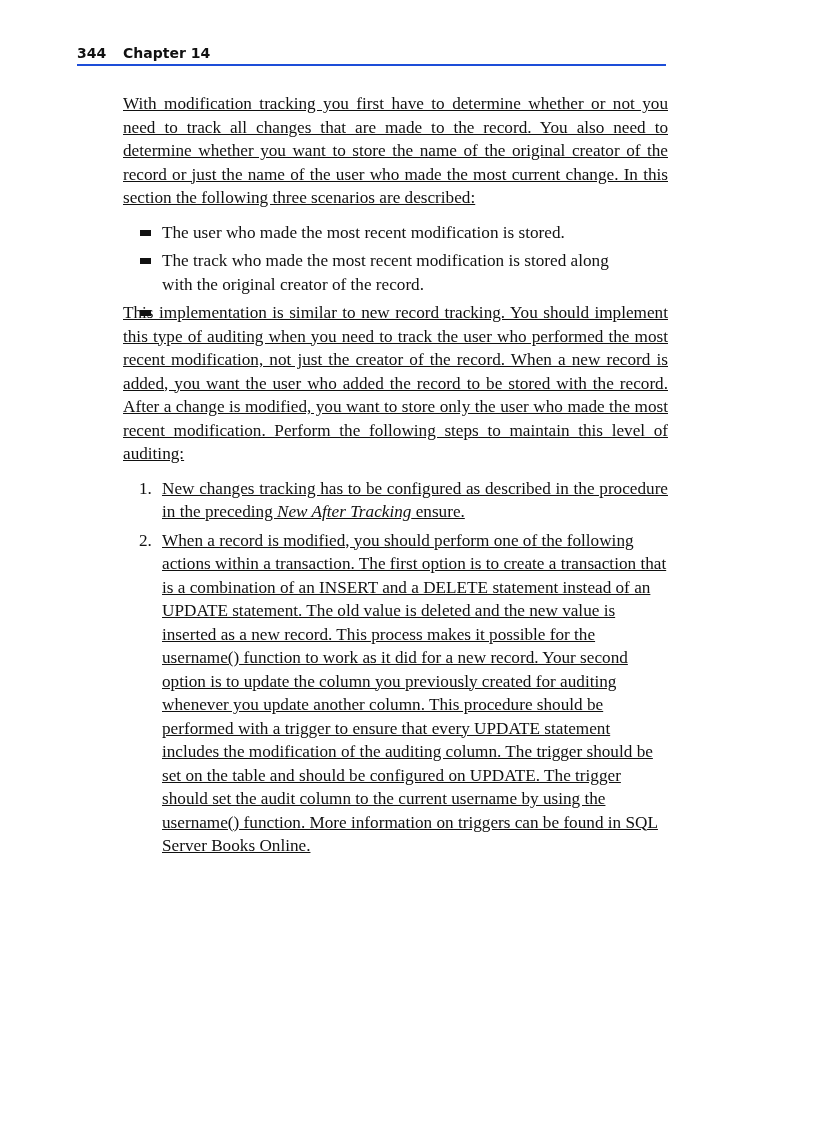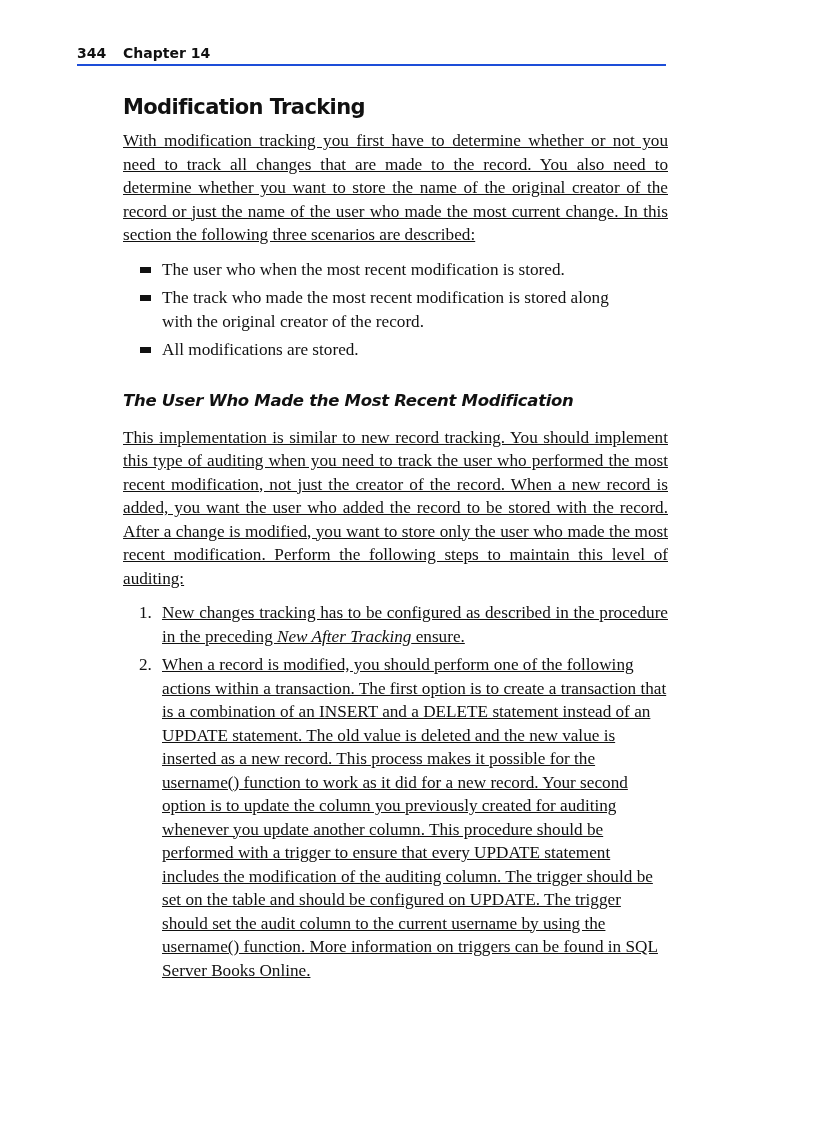--- a/index.html
+++ b/index.html
@@ -93,39 +93,36 @@
   em { font-style: italic; }
 </style>
 </head>
 <body>
 
 <div class="running-head">
   <span class="page-no">344</span><span>Chapter 14</span>
 </div>
 
 <div class="content">
-  <h1 class="section-title">Modification Tracking</h1>
   <p>With modification tracking you first have to determine whether or not you need to track all changes that are made to the record. You also need to determine whether you want to store the name of the original creator of the record or just the name of the user who made the most current change. In this section the following three scenarios are described:</p>
 
   <ul class="bullets">
     <li>
       <span class="bullet"></span>
-      <span>The user who when the most recent modification is stored.</span>
+      <span>The user who made the most recent modification is stored.</span>
     </li>
     <li>
       <span class="bullet"></span>
       <span>The track who made the most recent modification is stored along with the original creator of the record.</span>
     </li>
     <li>
       <span class="bullet"></span>
-      <span>All modifications are stored.</span>
     </li>
   </ul>
 
-  <h2 class="subsection-title">The User Who Made the Most Recent Modification</h2>
   <p>This implementation is similar to new record tracking. You should implement this type of auditing when you need to track the user who performed the most recent modification, not just the creator of the record. When a new record is added, you want the user who added the record to be stored with the record. After a change is modified, you want to store only the user who made the most recent modification. Perform the following steps to maintain this level of auditing:</p>
 
   <ol class="steps">
     <li>
       <span class="num">1.</span>
       <p><span>New changes tracking has to be configured as described in the procedure in the preceding </span><em>New After Tracking</em><span> ensure.</span></p>
     </li>
     <li>
       <span class="num">2.</span>
       <p style="text-align:left">When a record is modified, you should perform one of the following actions within a transaction. The first option is to create a transaction that is a combination of an INSERT and a DELETE statement instead of an UPDATE statement. The old value is deleted and the new value is inserted as a new record. This process makes it possible for the username() function to work as it did for a new record. Your second option is to update the column you previously created for auditing whenever you update another column. This procedure should be performed with a trigger to ensure that every UPDATE statement includes the modification of the auditing column. The trigger should be set on the table and should be configured on UPDATE. The trigger should set the audit column to the current username by using the username() function. More information on triggers can be found in SQL Server Books Online.</p>

